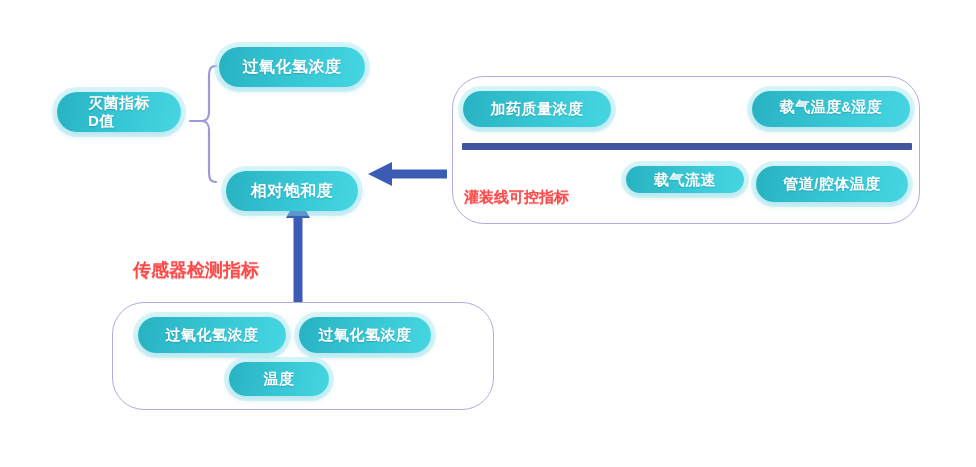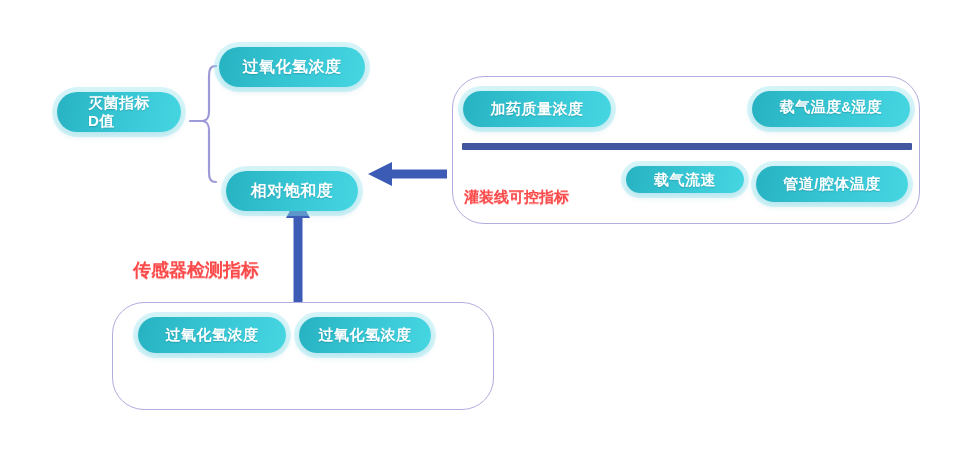--- a/index.html
+++ b/index.html
@@ -109,17 +109,18 @@
   </div>
 
   <div class="red-label" style="left:464px;top:188px;font-size:15px;">灌装线可控指标</div>
 
   <div class="panel" style="left:112px;top:302px;width:382px;height:108px;">
 
     <div class="pill" style="left:25px;top:14px;width:148px;height:36px;font-size:15px;">过氧化氢浓度</div>
 
     <div class="pill" style="left:186px;top:14px;width:132px;height:36px;font-size:15px;">过氧化氢浓度</div>
 
+    <div class="pill" style="left:116px;top:59px;width:100px;height:34px;font-size:15px;">温度</div>
   </div>
 
   <div class="red-label" style="left:133px;top:258px;font-size:18px;">传感器检测指标</div>
 
 </div>
 
 </body></html>

